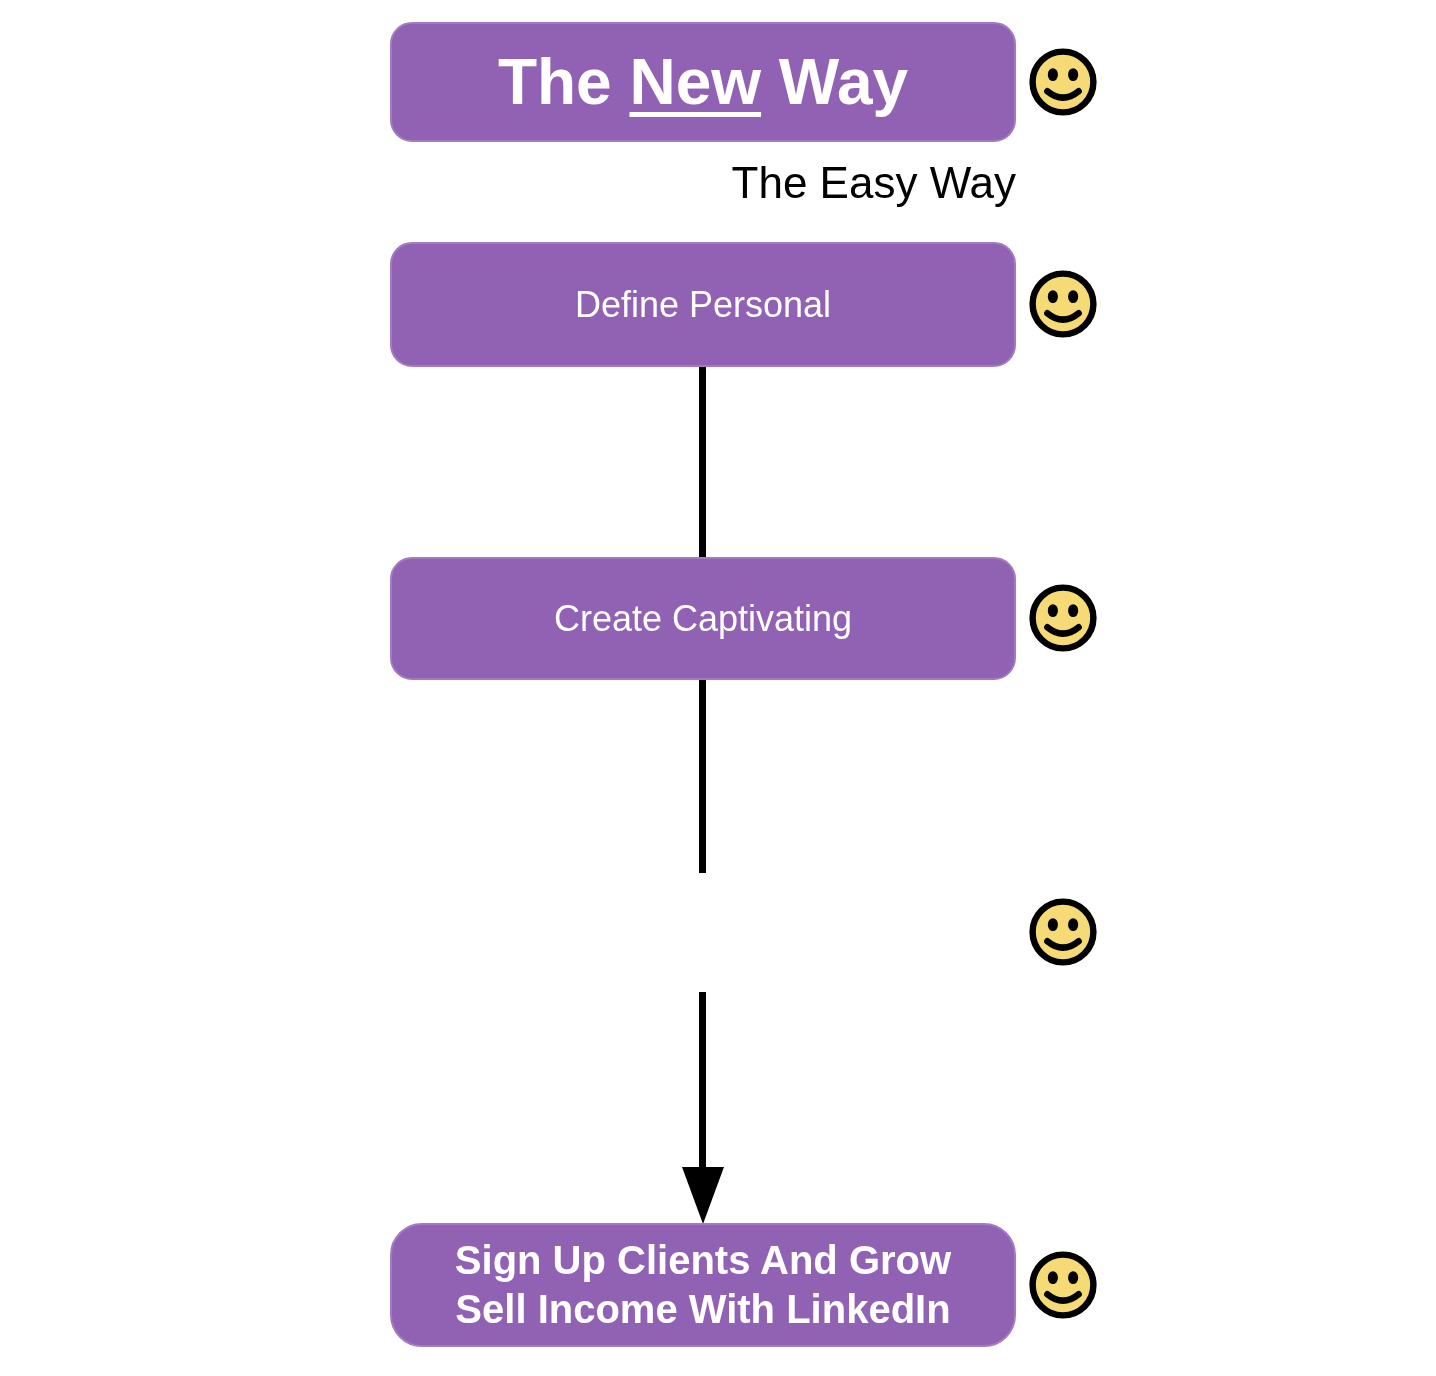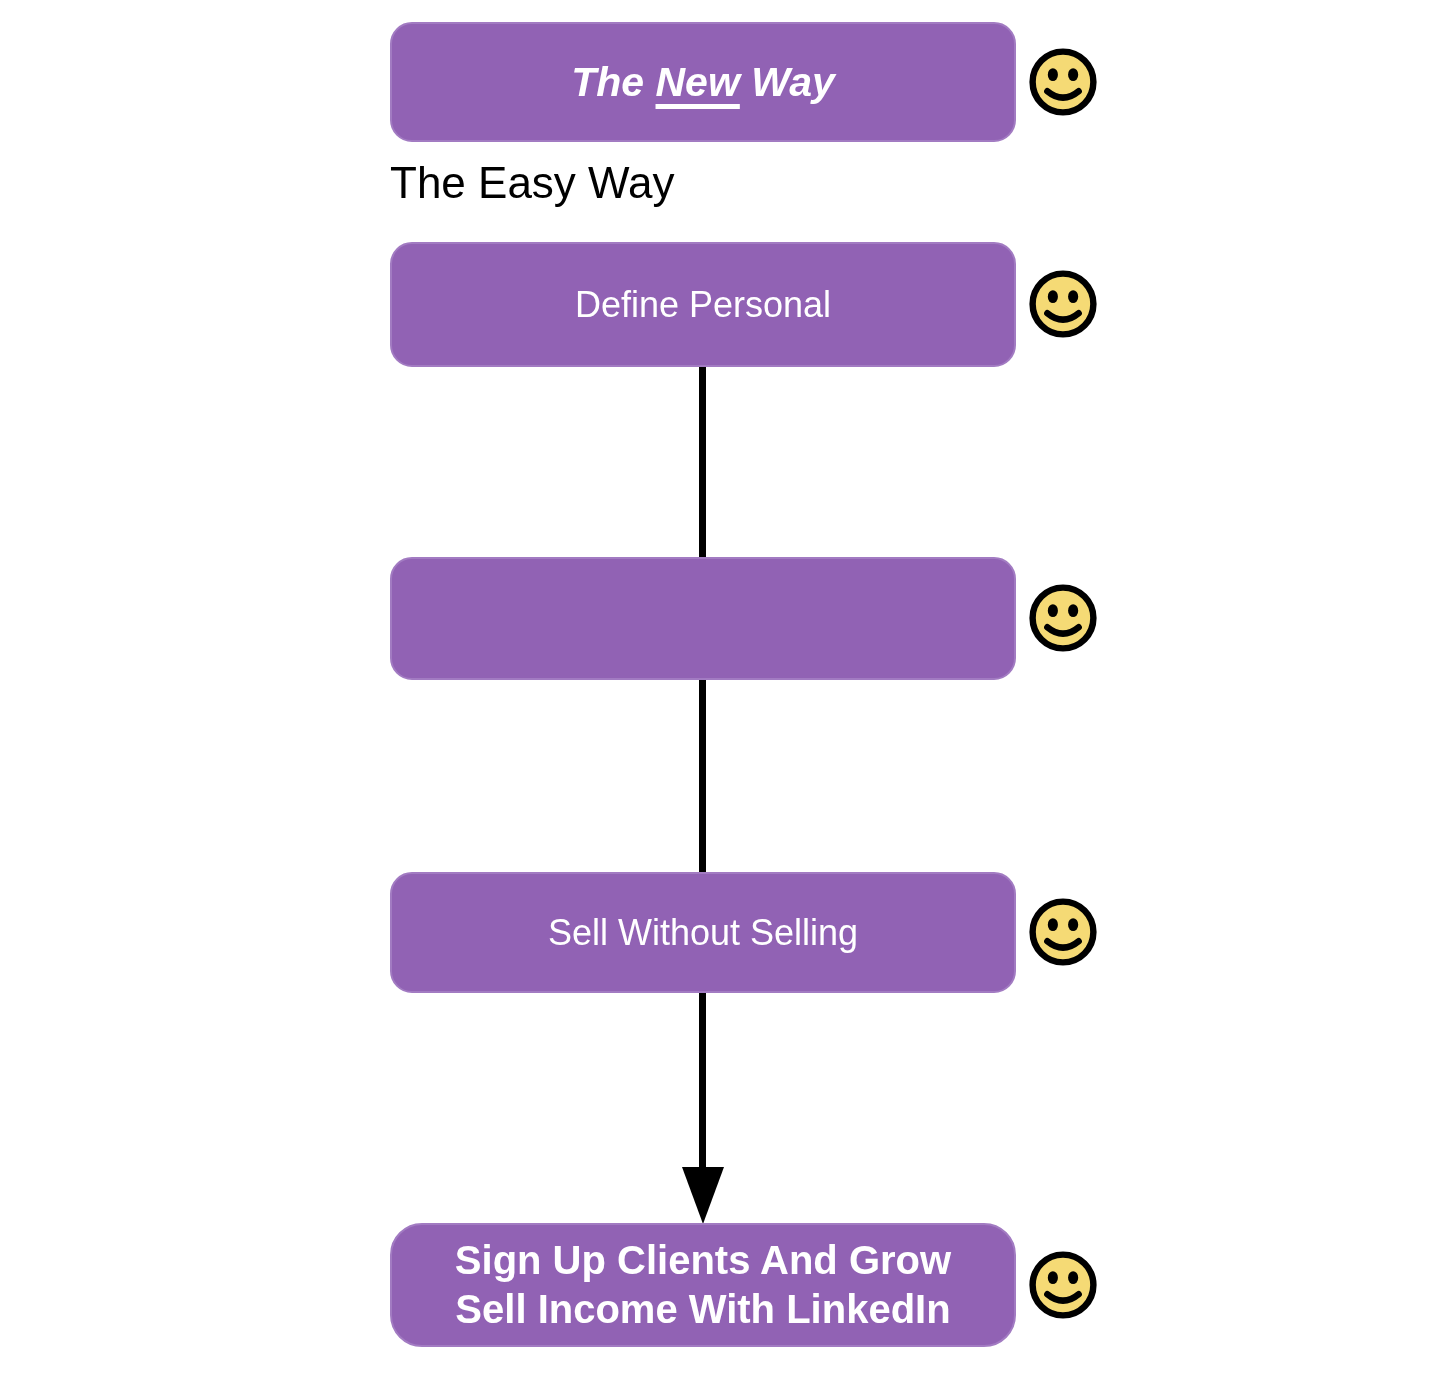--- a/index.html
+++ b/index.html
@@ -31,43 +31,42 @@
     text-align: center;
     z-index: 2;
   }
   .box-line {
     font-size: 36px;
     line-height: 57px;
     font-weight: 400;
     white-space: nowrap;
   }
   .title-line {
-    font-size: 41px;
+    font-size: 64px;
     line-height: 58px;
     font-weight: 700;
-    font-style: italic;
   }
   .underlined {
     text-decoration: underline;
     text-decoration-thickness: 5px;
     text-underline-offset: 8px;
   }
   .final-line {
     font-size: 40px;
     line-height: 49px;
     font-weight: 700;
   }
   .subtitle {
     position: absolute;
     left: 390px;
     width: 626px;
     top: 158px;
     height: 50px;
     line-height: 50px;
-    text-align: left;
+    text-align: right;
     font-size: 44px;
     font-weight: 400;
     color: var(--subtitle-text, #000000);
     z-index: 1;
   }
   .connector {
     position: absolute;
     left: 699px;
     width: 7px;
     background: var(--connector, #000000);
@@ -128,33 +127,31 @@
   <svg class="smiley" id="smiley-2" viewBox="0 0 76 76">
     <circle cx="38" cy="38" r="33" style="fill:var(--smiley-fill,#f5da75); stroke:var(--smiley-outline,#000); stroke-width:7"></circle>
     <ellipse cx="27" cy="30" rx="5.5" ry="7" style="fill:var(--smiley-outline,#000)"></ellipse>
     <ellipse cx="49" cy="30" rx="5.5" ry="7" style="fill:var(--smiley-outline,#000)"></ellipse>
     <path d="M21 48 Q38 62 55 48" style="fill:none; stroke:var(--smiley-outline,#000); stroke-width:7; stroke-linecap:round"></path>
   </svg>
 
   <div class="connector" id="connector-1"></div>
 
   <div class="flow-box" id="step-box-2">
+    <div class="box-line">Create Captivating</div>
   </div>
   <svg class="smiley" id="smiley-3" viewBox="0 0 76 76">
     <circle cx="38" cy="38" r="33" style="fill:var(--smiley-fill,#f5da75); stroke:var(--smiley-outline,#000); stroke-width:7"></circle>
     <ellipse cx="27" cy="30" rx="5.5" ry="7" style="fill:var(--smiley-outline,#000)"></ellipse>
     <ellipse cx="49" cy="30" rx="5.5" ry="7" style="fill:var(--smiley-outline,#000)"></ellipse>
     <path d="M21 48 Q38 62 55 48" style="fill:none; stroke:var(--smiley-outline,#000); stroke-width:7; stroke-linecap:round"></path>
   </svg>
 
   <div class="connector" id="connector-2"></div>
 
-  <div class="flow-box" id="step-box-3">
-    <div class="box-line">Sell Without Selling</div>
-  </div>
   <svg class="smiley" id="smiley-4" viewBox="0 0 76 76">
     <circle cx="38" cy="38" r="33" style="fill:var(--smiley-fill,#f5da75); stroke:var(--smiley-outline,#000); stroke-width:7"></circle>
     <ellipse cx="27" cy="30" rx="5.5" ry="7" style="fill:var(--smiley-outline,#000)"></ellipse>
     <ellipse cx="49" cy="30" rx="5.5" ry="7" style="fill:var(--smiley-outline,#000)"></ellipse>
     <path d="M21 48 Q38 62 55 48" style="fill:none; stroke:var(--smiley-outline,#000); stroke-width:7; stroke-linecap:round"></path>
   </svg>
 
   <div class="connector" id="connector-3"></div>
   <div class="arrowhead"></div>
 

